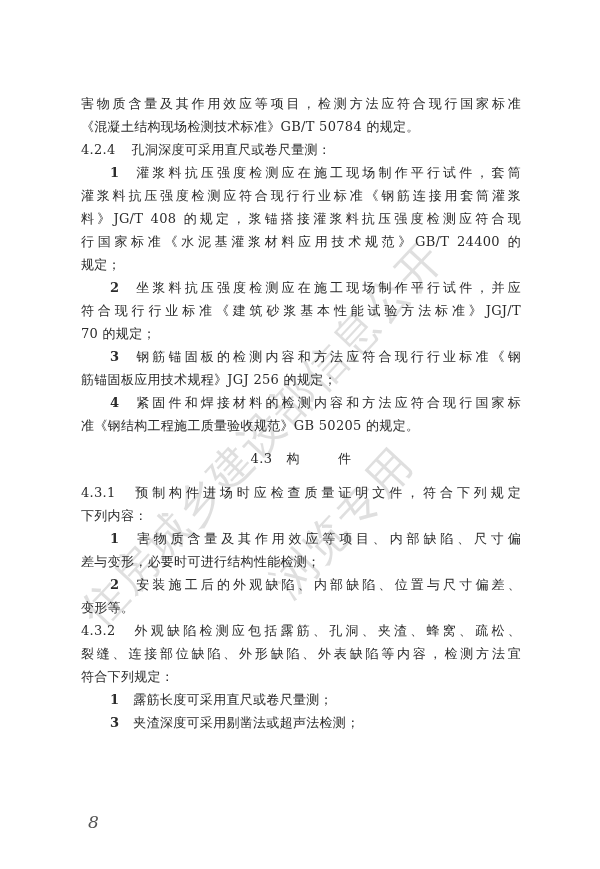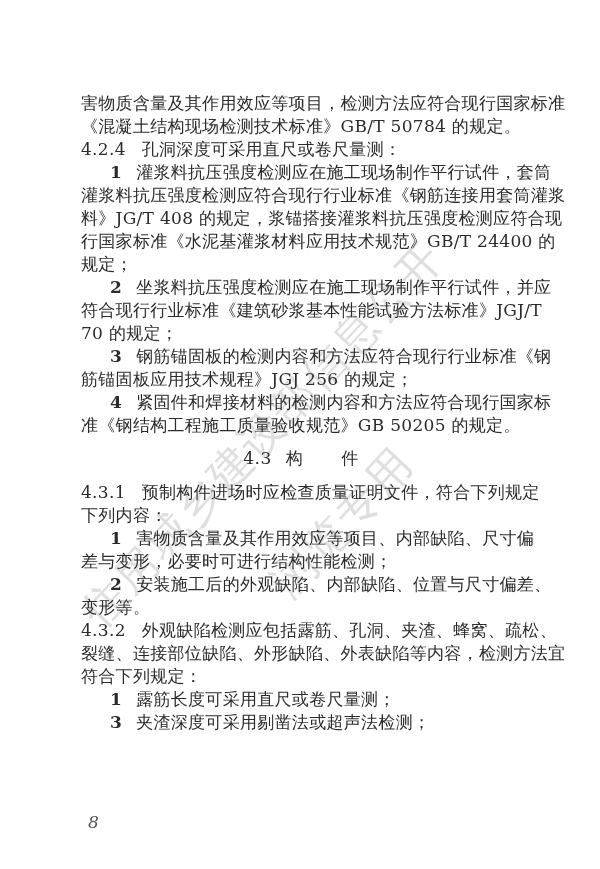--- a/index.html
+++ b/index.html
@@ -1,19 +1,19 @@
 <!DOCTYPE html>
 <html><head>
   <meta charset="utf-8">
   <style>
     html, body { margin: 0; padding: 0; background: #ffffff; }
     body { width: 600px; height: 869px; position: relative; overflow: hidden;
       font-family: "DejaVu Serif", "Liberation Serif", serif; color: #2b2b2b; }
     .page { position: absolute; left: 0; top: 0; width: 600px; height: 869px; }
-    .text { position: absolute; left: 81px; width: 440px; top: 92px; font-size: 17px; line-height: 23px; }
+    .text { position: absolute; left: 81px; width: 440px; top: 92px; font-size: 13px; line-height: 23px; }
     .line { white-space: nowrap; height: 23px; text-align: justify; text-align-last: justify; letter-spacing: 0.3px; }
     .line.last { text-align-last: left; }
     .ind { padding-left: 29px; }
     .num { font-weight: bold; display: inline-block; margin-right: 14px; }
     .clause { font-weight: normal; display: inline-block; margin-right: 16px; }
     .section { text-align: center; font-weight: normal; height: 23px; margin: 10px 0 11px 0; letter-spacing: 0.5px; }
     .section .sp { display: inline-block; width: 38px; }
     .section .sn { margin-right: 14px; }
     .pagenum { position: absolute; left: 88px; top: 812px; font-style: italic; font-size: 17px; color: #555; }
     .wm { position: absolute; color: rgba(150,150,150,0.30); font-family: "DejaVu Sans", "Liberation Sans", sans-serif; font-weight: 200; white-space: nowrap; pointer-events: none; transform-origin: left center; }

